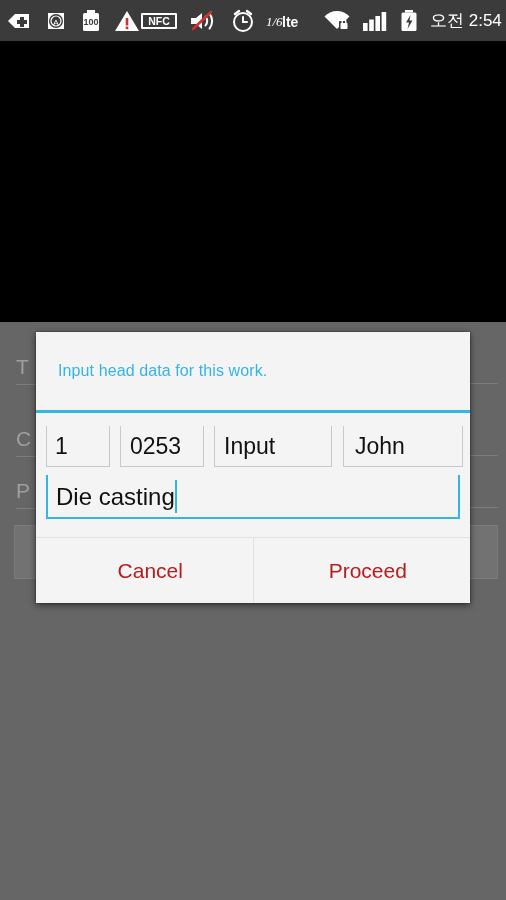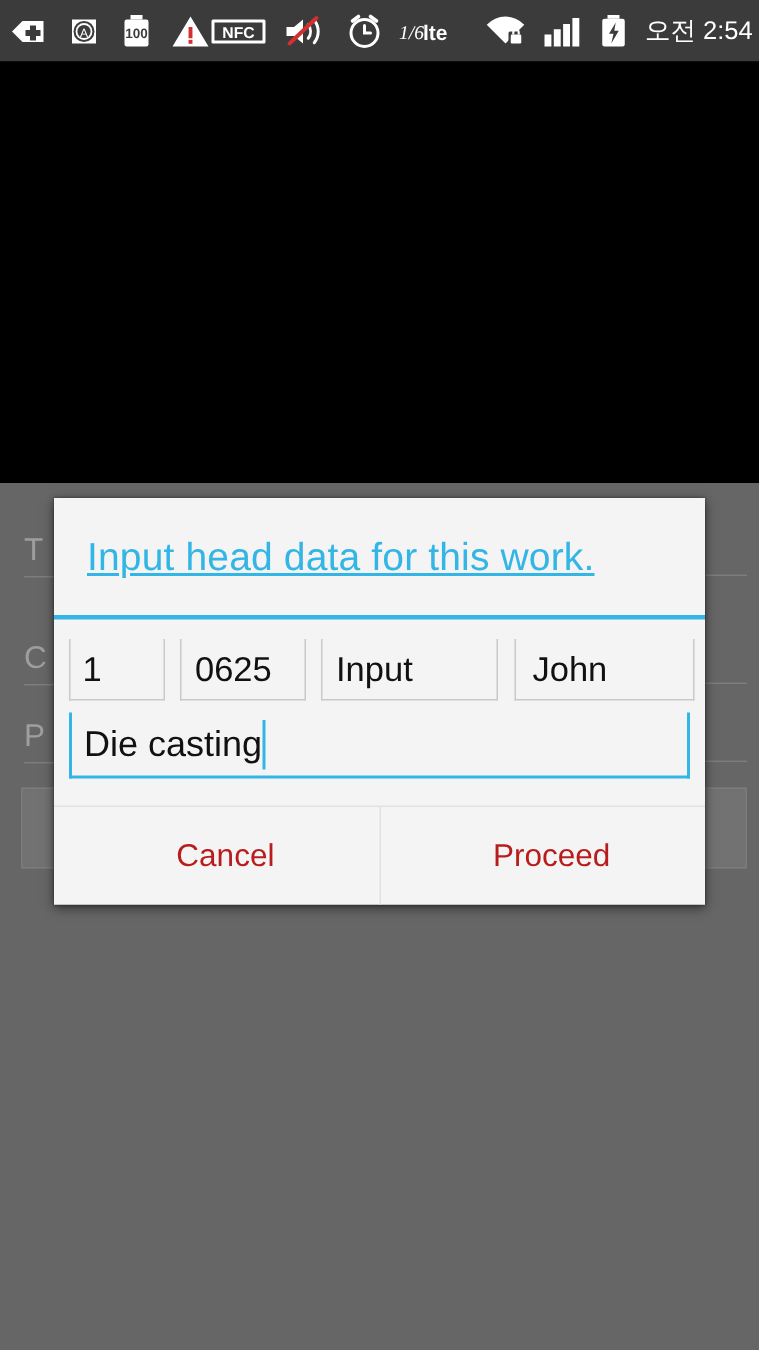--- a/index.html
+++ b/index.html
@@ -112,25 +112,24 @@
   }
   #dialog-title-wrap {
     height: 78px;
     display: flex;
     align-items: center;
     padding: 0 0 0 22px;
     box-sizing: border-box;
   }
   #dialog-title {
     color: #33b5e5;
-    font-size: 26px;
+    font-size: 16px;
     font-weight: 400;
     letter-spacing: 0.1px;
     font-family: "Liberation Sans", sans-serif;
-    text-decoration: underline;
   }
   #title-divider {
     height: 3px;
     background: #33b5e5;
     margin: 0;
   }
 
   #fields-row {
     display: flex;
     align-items: flex-end;
@@ -360,21 +359,21 @@
     </div>
     <div id="title-divider"></div>
 
     <div id="fields-row">
 
       <div class="edit unfocused" id="f1">
         <span class="txt">1</span>
       </div>
 
       <div class="edit unfocused" id="f2">
-        <span class="txt">0625</span>
+        <span class="txt">0253</span>
       </div>
 
       <div class="edit unfocused" id="f3">
         <span class="txt">Input</span>
       </div>
 
       <div class="edit unfocused" id="f4">
         <span class="txt">John</span>
       </div>
 

